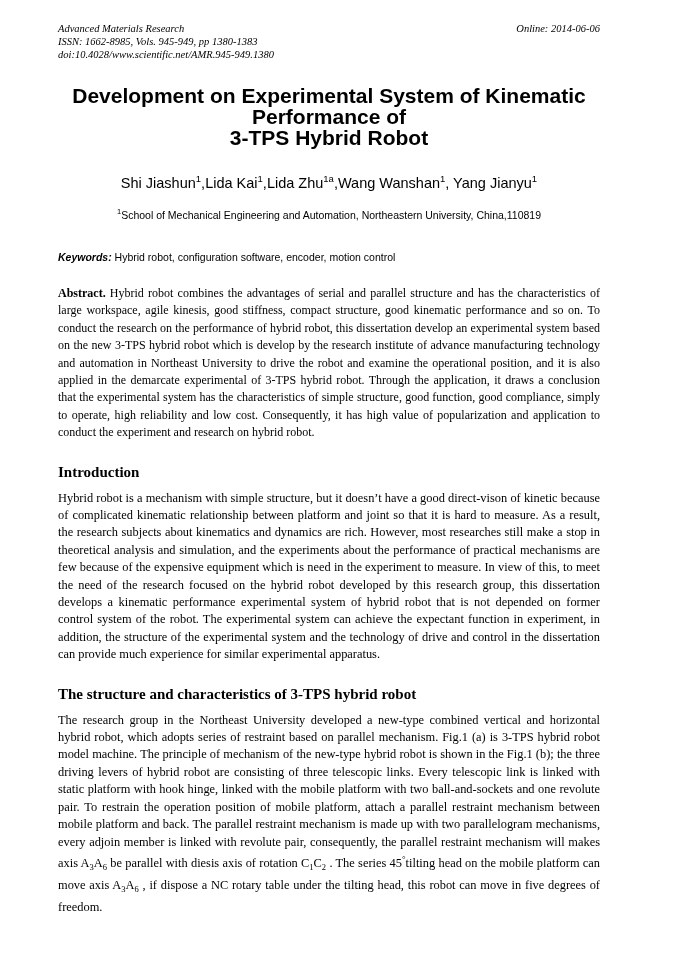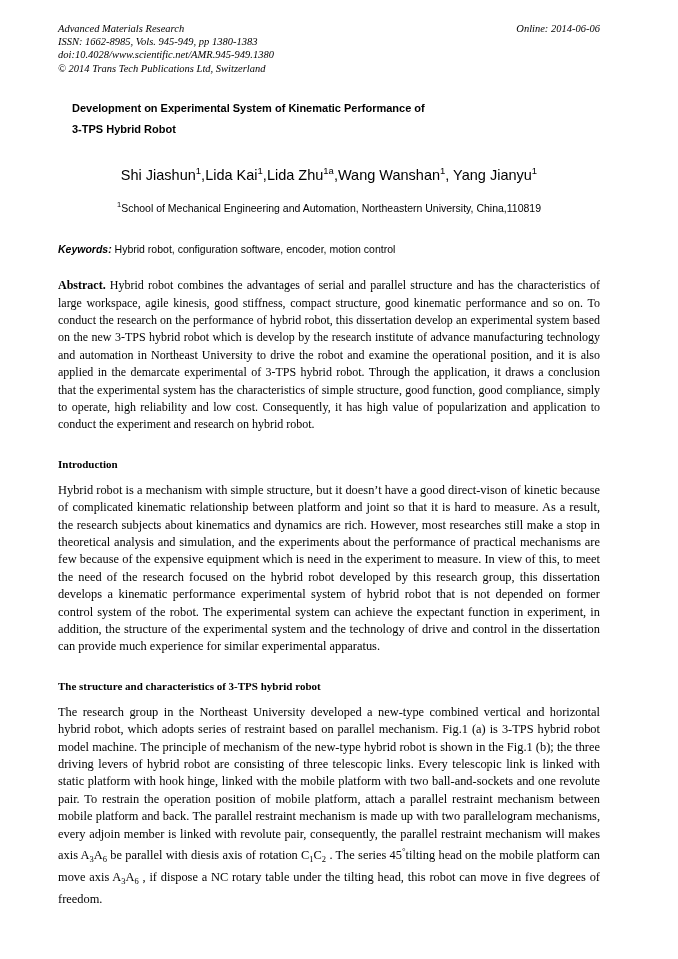--- a/index.html
+++ b/index.html
@@ -36,22 +36,23 @@
   }
   .header-right {
     text-align: right;
     padding-top: 0px;
   }
 
   
   .title {
     font-family: "Liberation Sans", sans-serif;
     font-weight: bold;
-    font-size: 11px;
+    font-size: 21px;
     line-height: 21px;
+    text-align: center;
     margin-top: 23px;
     padding: 0 14px;
   }
 
   .authors {
     font-family: "Liberation Sans", sans-serif;
     font-size: 14.5px;
     line-height: 18px;
     text-align: center;
     margin-top: 22px;
@@ -88,21 +89,21 @@
   .abstract {
     font-size: 12px;
     line-height: 17.4px;
     text-align: justify;
     margin-top: 21px;
   }
   .abstract b { font-weight: bold; }
 
   .section-head {
     font-weight: bold;
-    font-size: 11px;
+    font-size: 15px;
     line-height: 17px;
     margin-top: 22px;
   }
 
   p.body-par {
     font-size: 12.4px;
     line-height: 17.4px;
     text-align: justify;
     margin: 9px 0 0 0;
   }
@@ -113,21 +114,20 @@
 </head>
 <body>
 
 <div class="page">
 
   <div class="header">
     <div class="header-left">
       <div>Advanced Materials Research</div>
       <div>ISSN: 1662-8985, Vols. 945-949, pp 1380-1383</div>
       <div>doi:10.4028/www.scientific.net/AMR.945-949.1380</div>
-      <div>© 2014 Trans Tech Publications Ltd, Switzerland</div>
     </div>
     <div class="header-right">
       <div>Online: 2014-06-06</div>
     </div>
   </div>
 
   <div class="title">
     <span>Development on Experimental System of Kinematic Performance of</span><br>
     <span>3-TPS Hybrid Robot</span>
   </div>

